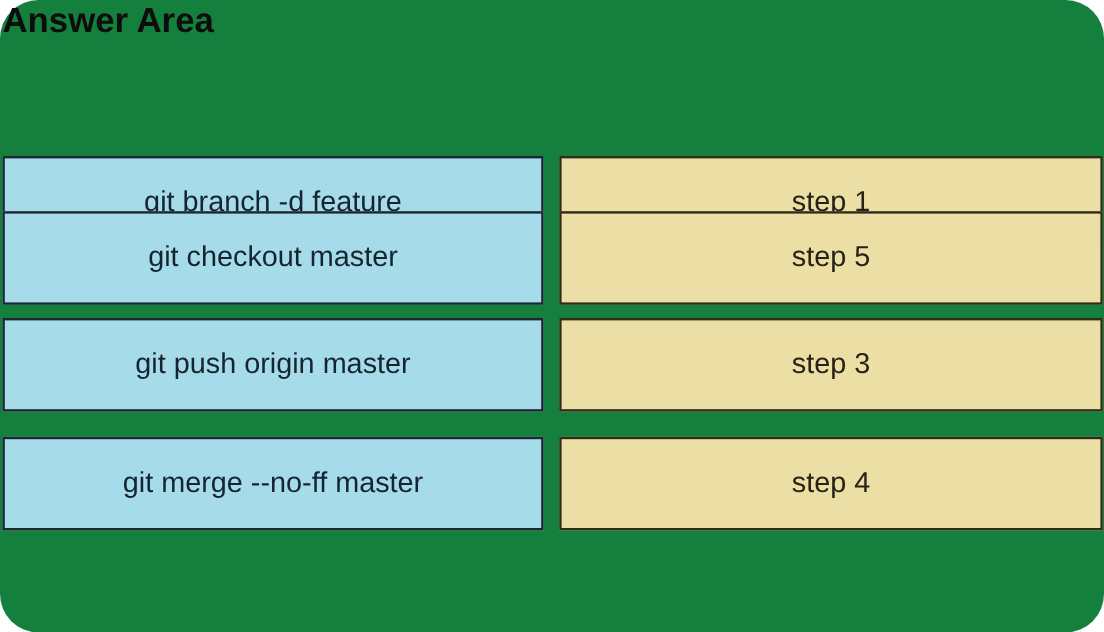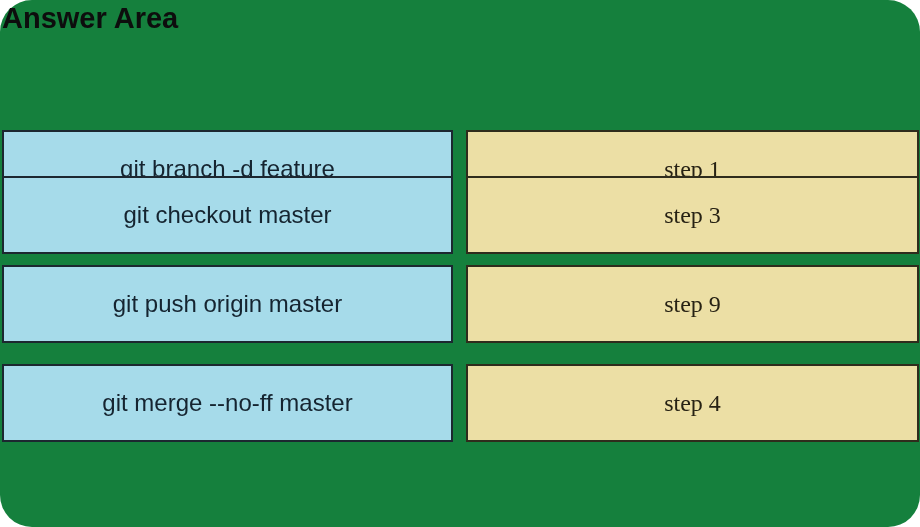--- a/index.html
+++ b/index.html
@@ -67,21 +67,20 @@
   .col-gap {
     width: 13px;
     flex: 0 0 13px;
   }
   .card-step {
     flex: 1;
     margin-right: 1px;
     background: var(--step-bg, #ecdfa5);
     border: 2px solid var(--step-border, #2f2c1c);
     color: var(--step-text, #272214);
-    font-family: Liberation Serif, serif;
   }
   .card-label {
     white-space: nowrap;
     pointer-events: none;
   }
 </style>
 </head>
 <body>
 
 <div class="page">
@@ -100,31 +99,31 @@
       </div>
     </div>
 
 
     <div class="row">
       <div class="card card-command">
         <span class="card-label">git checkout master</span>
       </div>
       <div class="col-gap"></div>
       <div class="card card-step">
-        <span class="card-label">step 3</span>
+        <span class="card-label">step 5</span>
       </div>
     </div>
 
     <div class="row">
       <div class="card card-command">
         <span class="card-label">git push origin master</span>
       </div>
       <div class="col-gap"></div>
       <div class="card card-step">
-        <span class="card-label">step 9</span>
+        <span class="card-label">step 3</span>
       </div>
     </div>
 
     <div class="row">
       <div class="card card-command">
         <span class="card-label">git merge --no-ff master</span>
       </div>
       <div class="col-gap"></div>
       <div class="card card-step">
         <span class="card-label">step 4</span>

